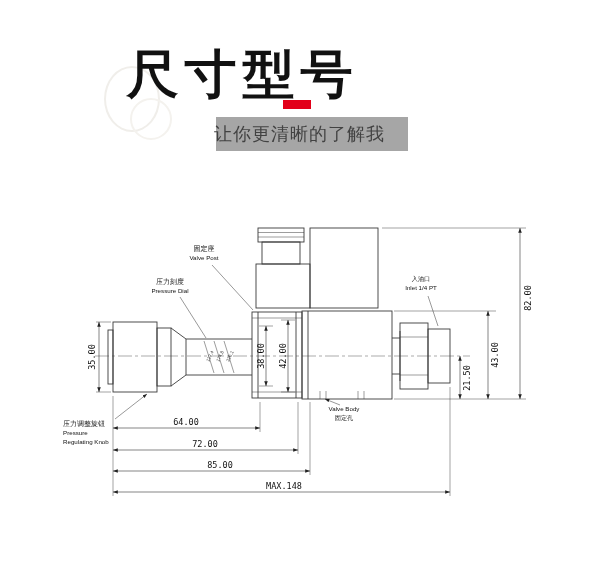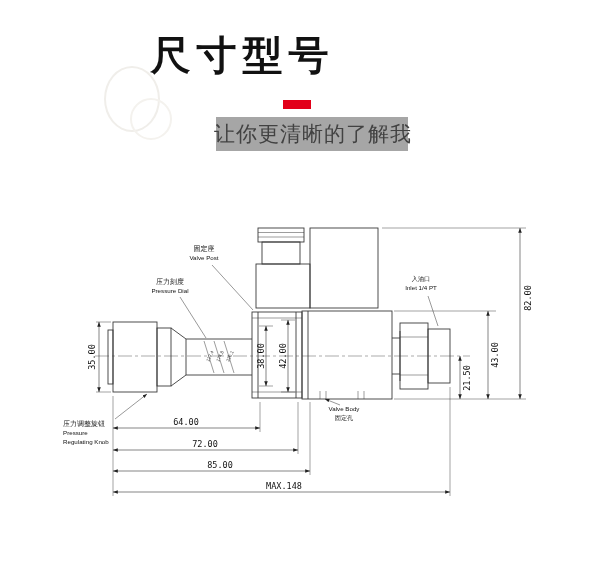--- a/index.html
+++ b/index.html
@@ -1,26 +1,26 @@
 <!DOCTYPE html>
 <html><head>
 <meta charset="utf-8">
 <style>
   html,body{margin:0;padding:0;}
   body{width:600px;height:562px;background:#ffffff;position:relative;overflow:hidden;
        font-family:"Liberation Sans",sans-serif;}
   .stage{position:absolute;left:0;top:0;width:600px;height:562px;background:#fff;}
 
-  .page-title{position:absolute;left:0;top:28px;width:485px;text-align:center;
-    font-size:40px;font-weight:900;letter-spacing:6px;color:#111;}
+  .page-title{position:absolute;left:0;top:40px;width:485px;text-align:center;
+    font-size:52px;font-weight:900;letter-spacing:6px;color:#111;}
   .accent-bar{position:absolute;left:283px;top:100px;width:28px;height:9px;background:#e2001a;}
   .subtitle-banner{position:absolute;left:216px;top:117px;width:192px;height:34px;
     background:#a6a6a6;}
   .subtitle-text{position:absolute;left:214px;top:117px;width:200px;height:28px;
-    line-height:34px;font-size:21px;letter-spacing:1px;color:#424242;white-space:nowrap;}
+    line-height:34px;font-size:18px;letter-spacing:1px;color:#424242;white-space:nowrap;}
 
   .wm1{position:absolute;left:104px;top:66px;width:52px;height:62px;border:2px solid #f0eeea;
     border-radius:50%;}
   .wm2{position:absolute;left:130px;top:98px;width:38px;height:38px;border:2px solid #f4f2ee;
     border-radius:50%;}
 
   svg .ln{stroke:#3a3a3a;stroke-width:.9;fill:none}
   svg .thin{stroke:#3a3a3a;stroke-width:.5;fill:none}
   svg .dim{stroke:#333;stroke-width:.6;fill:none}
   svg .ext{stroke:#444;stroke-width:.5;fill:none}

